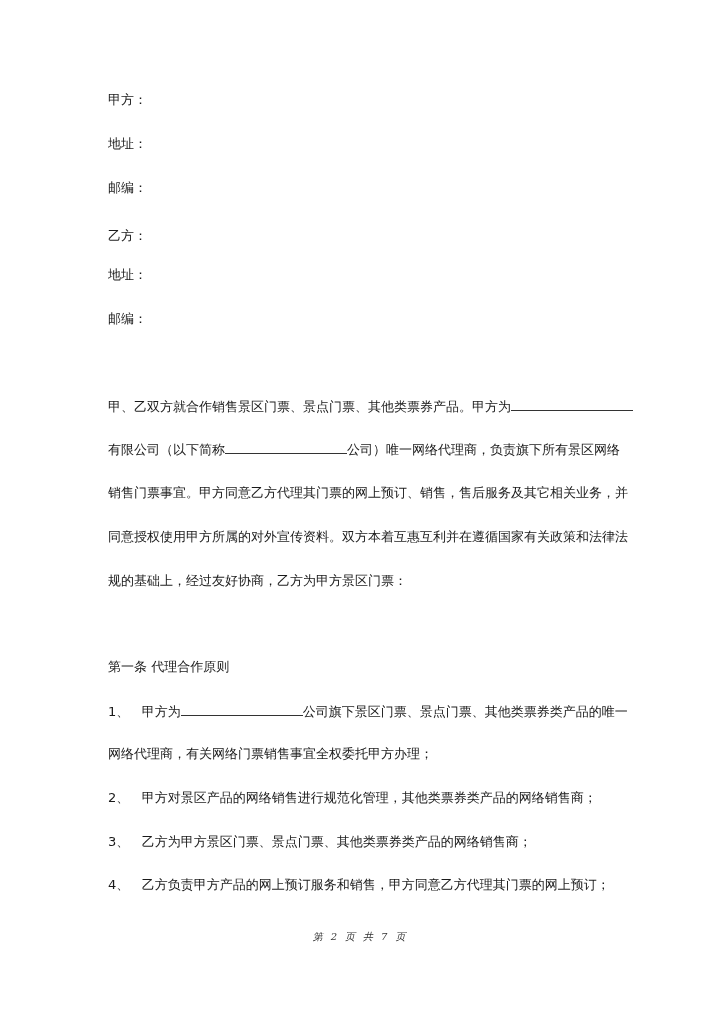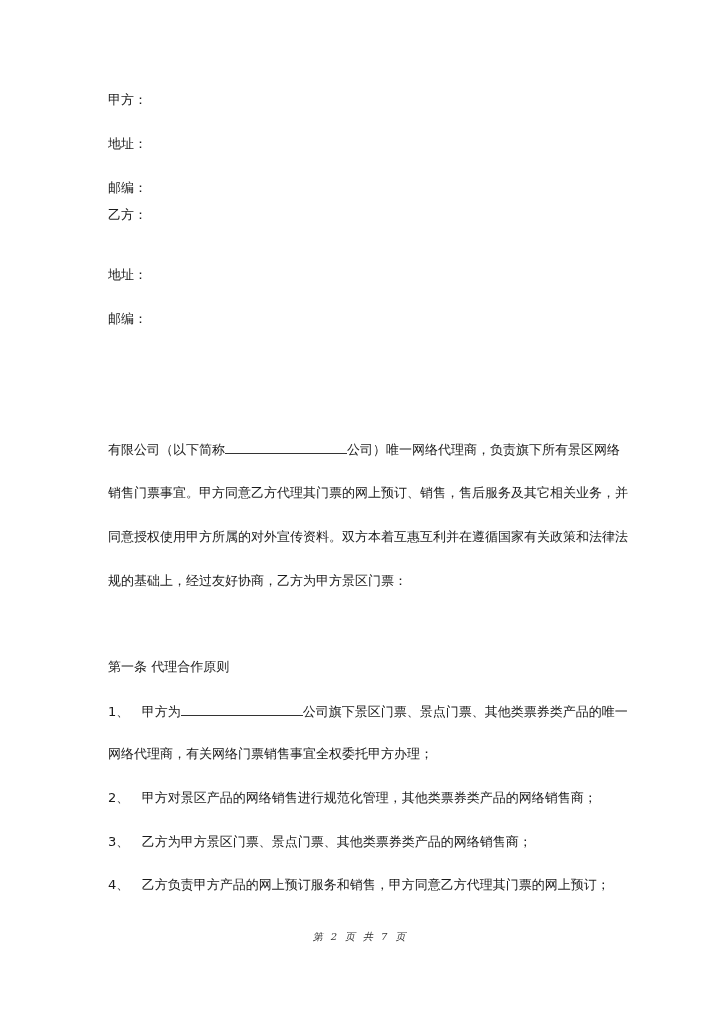--- a/index.html
+++ b/index.html
@@ -14,24 +14,27 @@
   .footer span { margin: 0 3px; }
 </style>
 </head>
 <body>
 
 <div class="page">
 
   <div class="line" style="top:92px">甲方：</div>
   <div class="line" style="top:136px">地址：</div>
   <div class="line" style="top:180px">邮编：</div>
-  <div class="line" style="top:207px">乙方：</div>
+  <div class="line" style="top:228px">乙方：</div>
   <div class="line" style="top:267px">地址：</div>
   <div class="line" style="top:311px">邮编：</div>
 
+  <div class="line" style="top:398px">
+    <span>甲、乙双方就合作销售景区门票、景点门票、其他类票券产品。甲方为</span><span class="blank" style="width:122px"></span>
+  </div>
   <div class="line" style="top:441px">
     <span>有限公司（以下简称</span><span class="blank" style="width:122px"></span><span>公司）唯一网络代理商，负责旗下所有景区网络</span>
   </div>
   <div class="line" style="top:529px">同意授权使用甲方所属的对外宣传资料。双方本着互惠互利并在遵循国家有关政策和法律法</div>
   <div class="line" style="top:485px">销售门票事宜。甲方同意乙方代理其门票的网上预订、销售，售后服务及其它相关业务，并</div>
   <div class="line" style="top:573px">规的基础上，经过友好协商，乙方为甲方景区门票：</div>
 
   <div class="line bold" style="top:659px">第一条  代理合作原则</div>
 
   <div class="line" style="top:703px">

